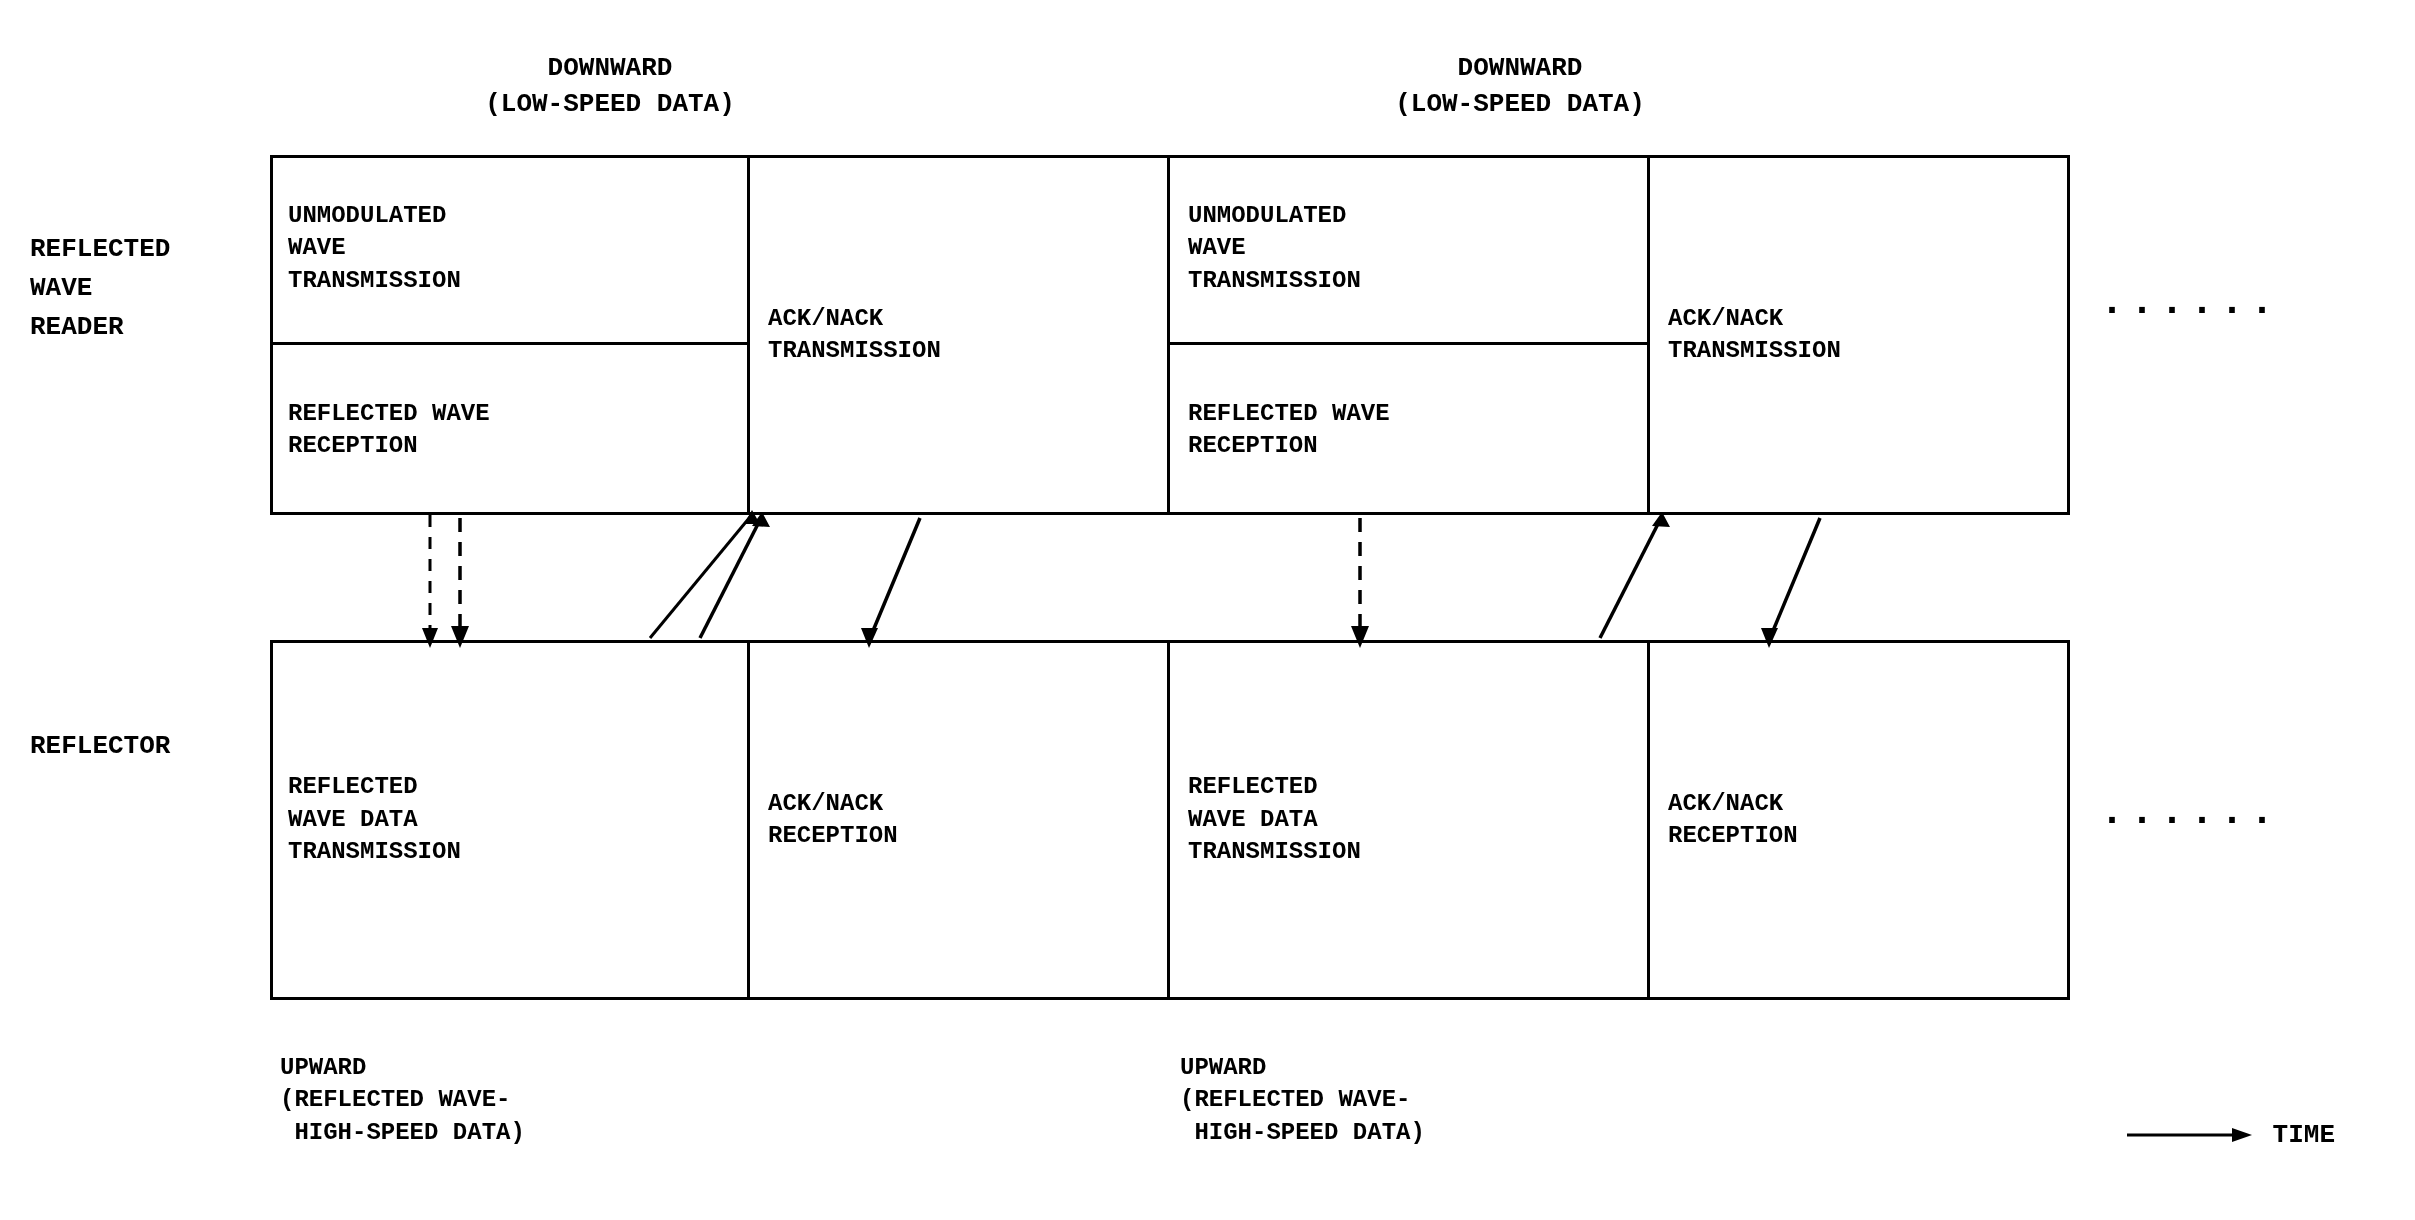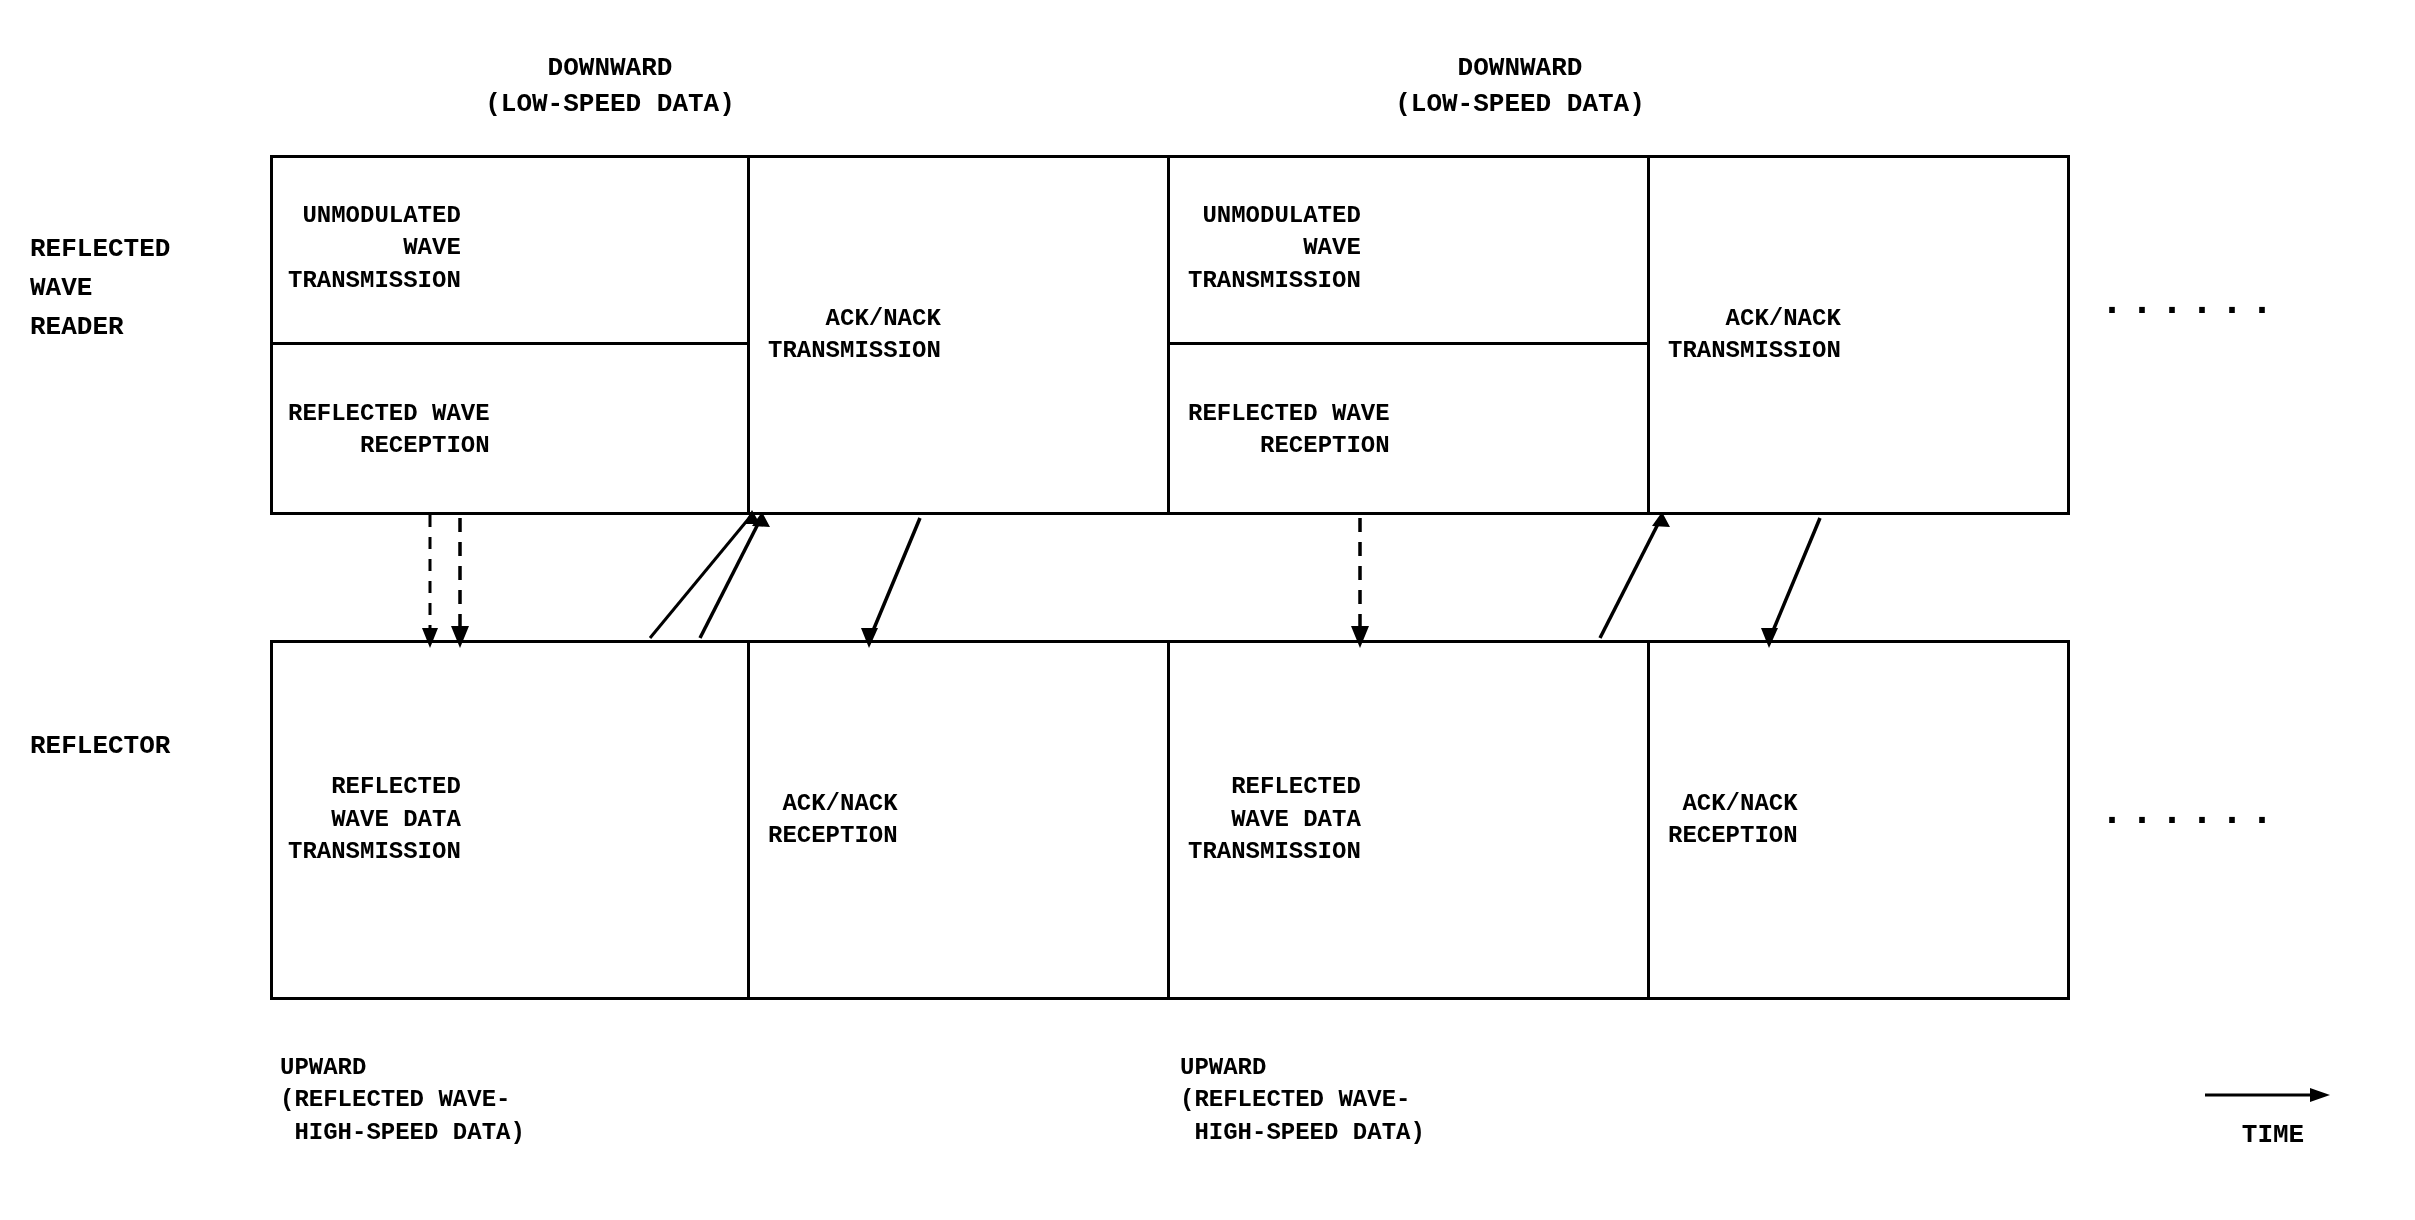--- a/index.html
+++ b/index.html
@@ -36,21 +36,21 @@
       font-size: 26px;
       font-weight: bold;
       text-align: center;
       line-height: 1.4;
     }
 
     .box-text {
       font-size: 24px;
       font-weight: bold;
       line-height: 1.35;
-      text-align: right;
+      text-align: left;
     }
 
     
     .row-container {
       position: absolute;
       border: 3px solid #000;
     }
 
     
     .arrows-svg {
@@ -80,21 +80,20 @@
     }
 
     
     .time-label {
       position: absolute;
       font-size: 26px;
       font-weight: bold;
       display: flex;
       align-items: center;
       gap: 10px;
-      flex-direction: column;
     }
   </style>
 </head>
 <body>
 
 <div class="diagram-container">
 
   <div class="col-header" style="left: 430px; top: 50px; width: 360px;">
     <span>DOWNWARD</span><br>
     <span>(LOW-SPEED DATA)</span>

